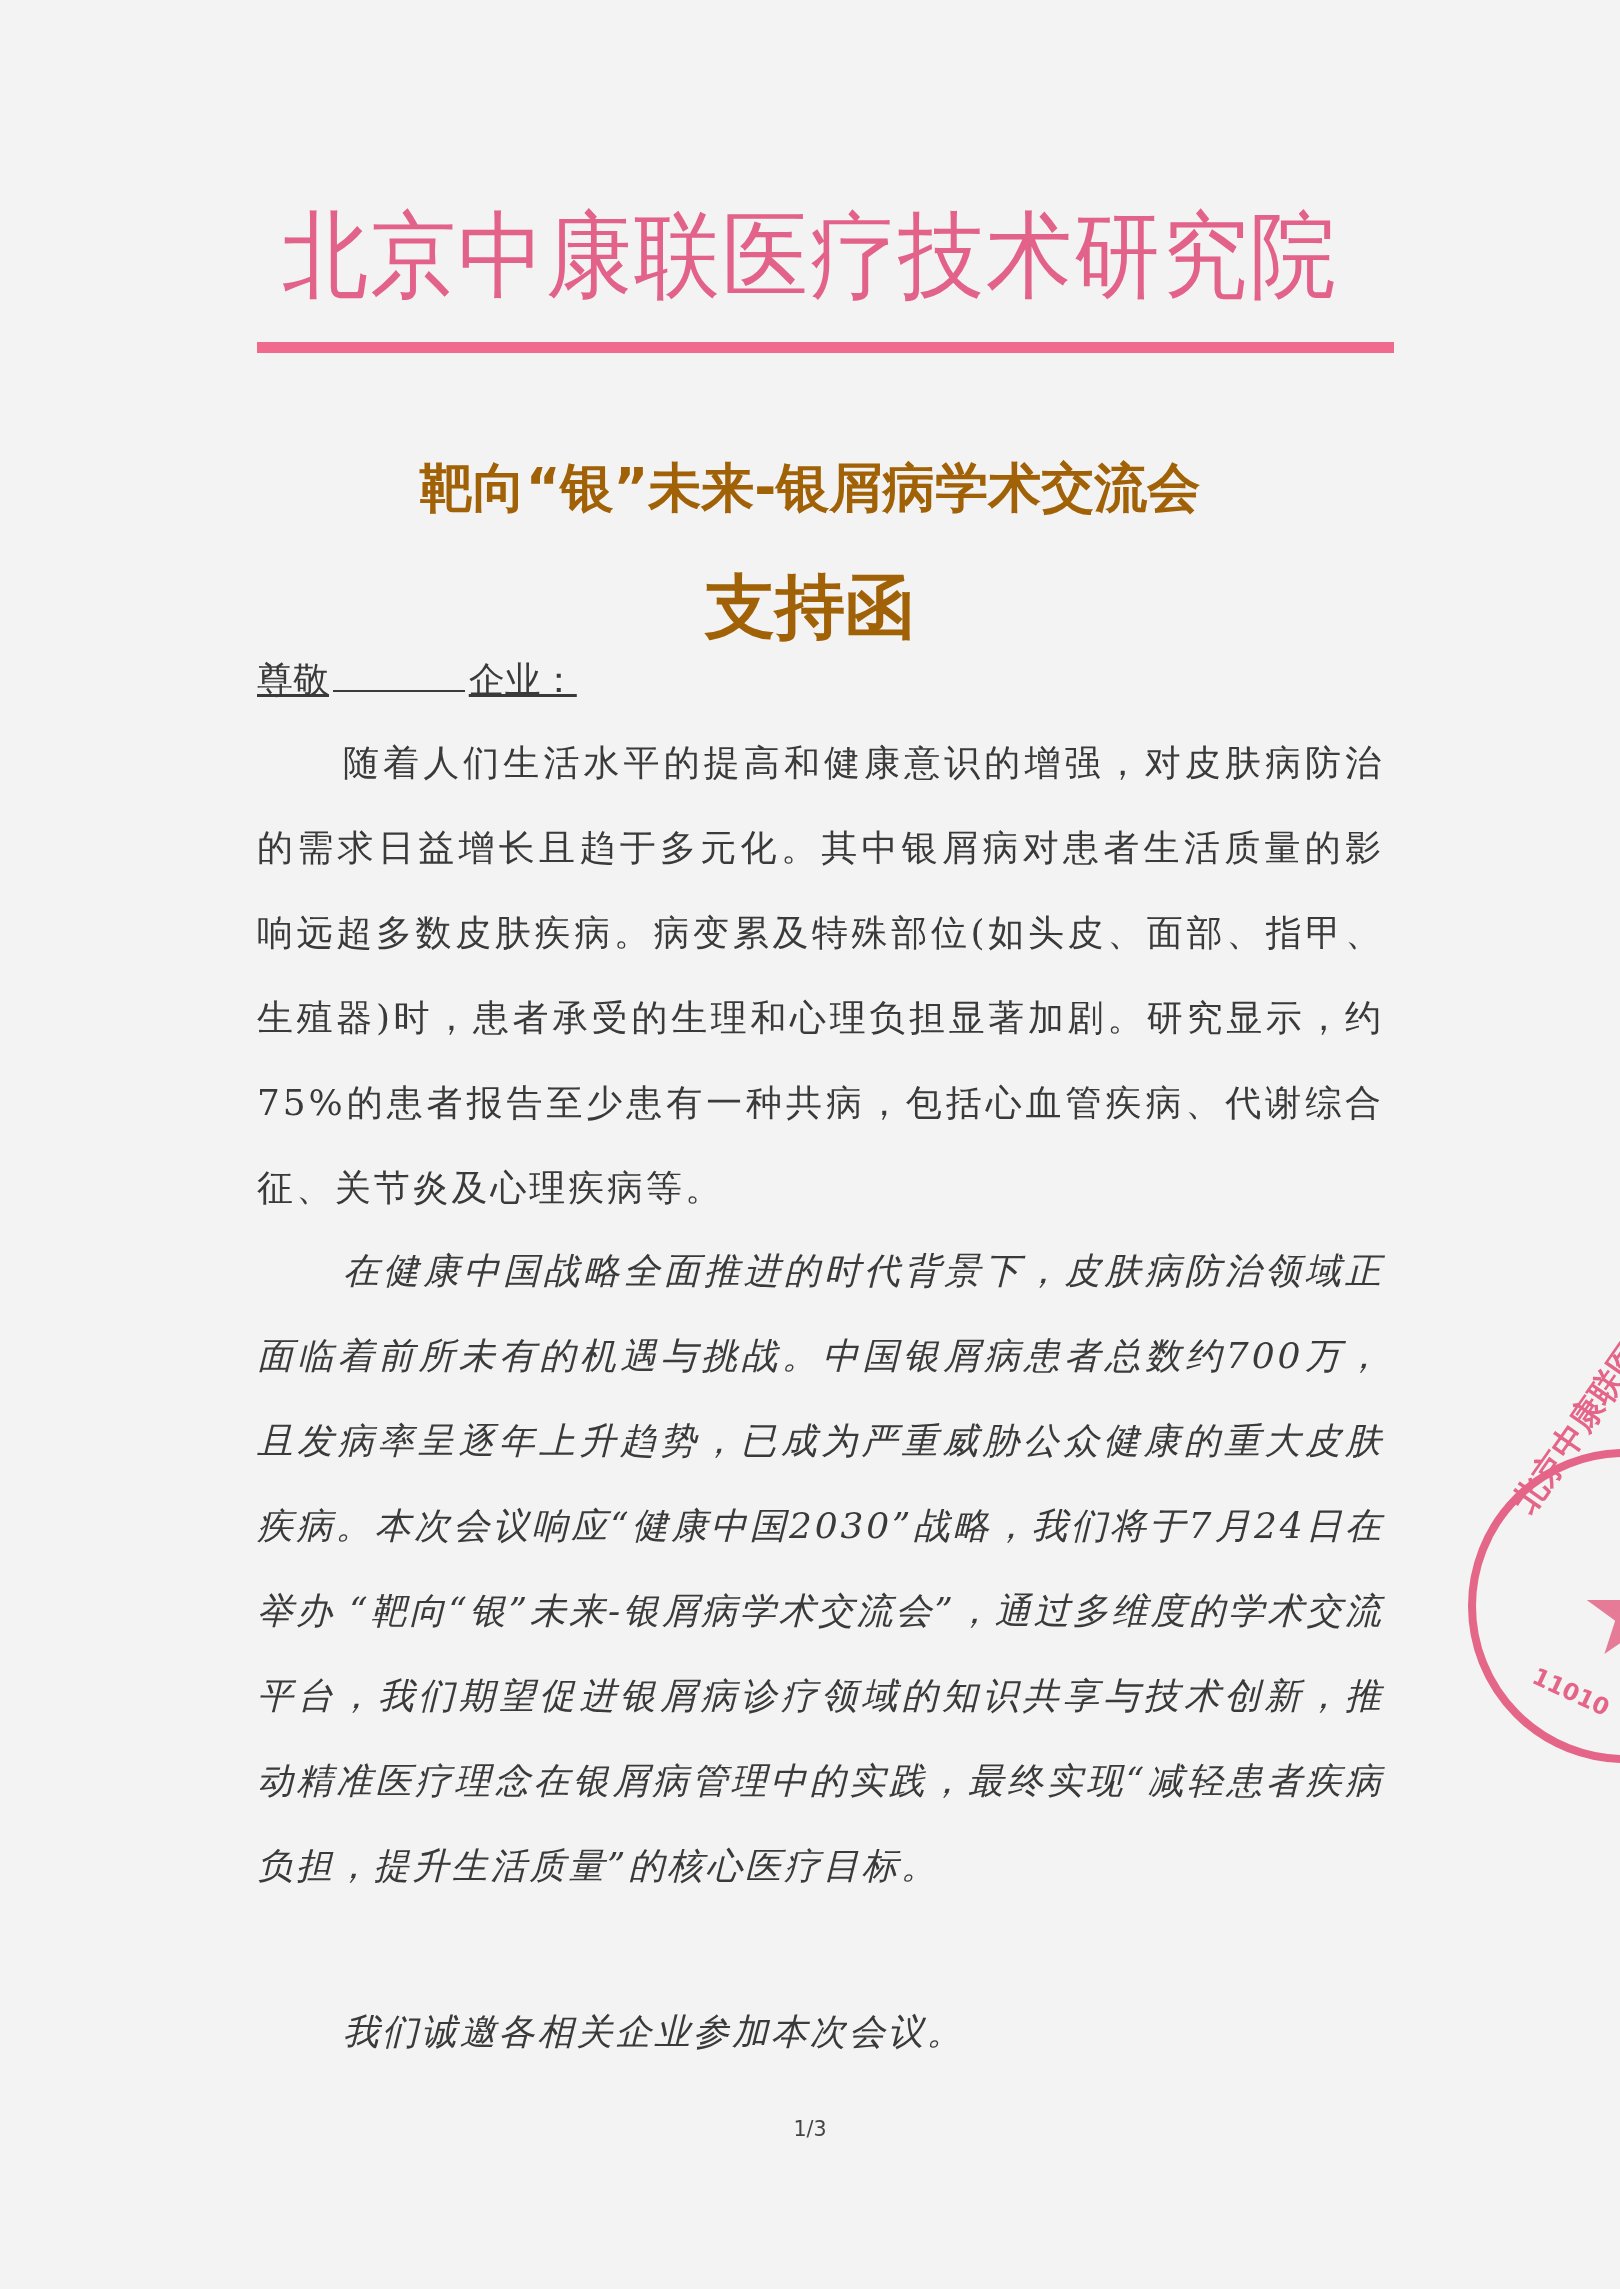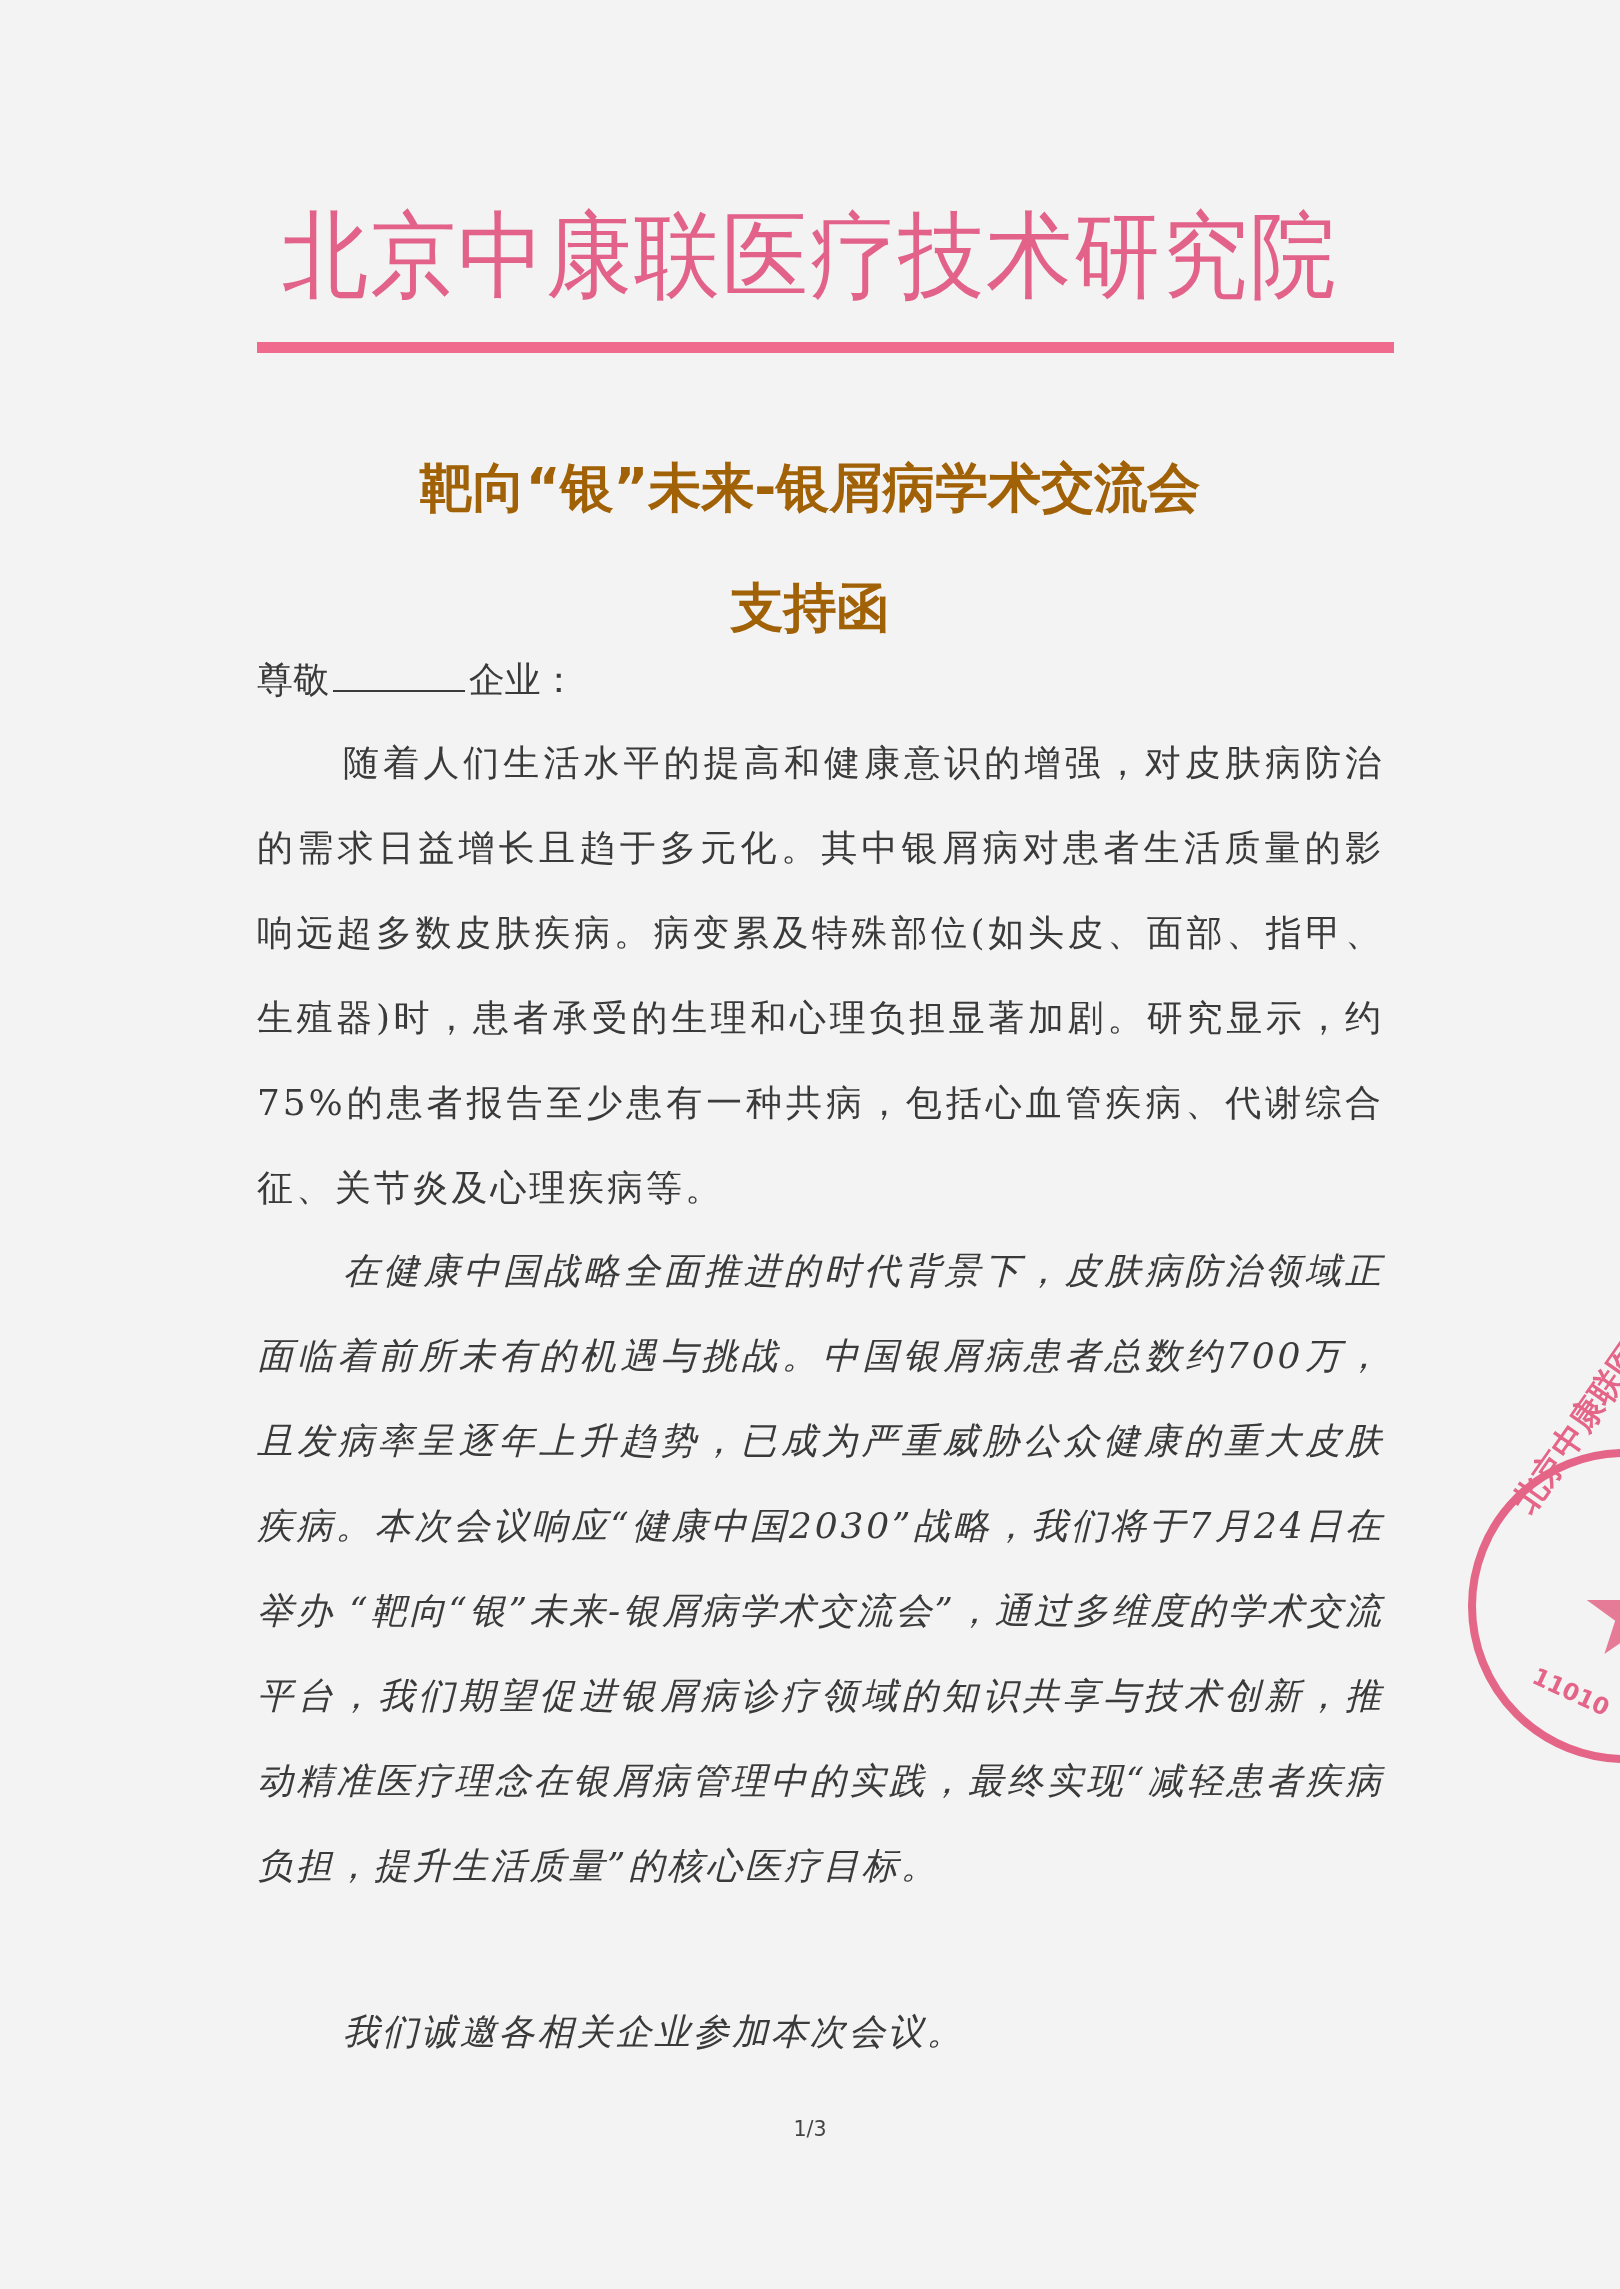--- a/index.html
+++ b/index.html
@@ -5,22 +5,22 @@
   html, body { margin:0; padding:0; }
   body { width:1620px; height:2290px; background:#f3f3f4; position:relative; overflow:hidden;
          font-family:"DejaVu Serif", "Liberation Serif", serif; color:#3a3a3a; }
   .org-title { position:absolute; top:201px; left:0; width:1620px; text-align:center;
                font-family:"DejaVu Sans", sans-serif; font-size:86px; letter-spacing:2px;
                color:#e2628a; line-height:108px; transform:scaleY(1.1); }
   .red-rule { position:absolute; top:342px; left:257px; width:1137px; height:10.8px; background:#ef6a8d; }
   .doc-title { position:absolute; left:0; width:1620px; text-align:center;
                font-family:"DejaVu Sans", sans-serif; font-weight:bold; color:#a16207; }
   .t1 { top:453px; font-size:53px; line-height:69px; }
-  .t2 { top:573px; font-size:53px; line-height:69px; }
-  .salutation { position:absolute; top:652px; left:257px; font-size:36px; line-height:55px; }
+  .t2 { top:573px; font-size:70px; line-height:69px;font-family:Liberation Serif, serif; }
+  .salutation { position:absolute; top:652px; left:257px; font-size:36px; line-height:55px;text-decoration:underline; }
   .blank { display:inline-block; width:132px; border-bottom:2px solid #3a3a3a; height:35px; vertical-align:baseline; margin:0 3.9px; }
   .body { position:absolute; left:257px; width:1127px; font-size:36px; line-height:85px;
           text-align:justify; letter-spacing:2.9px; }
   .para { margin:0; text-indent:86px; }
   .p1 { top:720px; }
   .p2 { top:1228px;font-style:italic; }
   .p3 { top:1989px;font-style:italic; }
   .page-num { position:absolute; top:2117px; left:0; width:1620px; text-align:center;
               font-family:"DejaVu Sans", sans-serif; font-size:20.6px; color:#444; }
   .stamp { position:absolute; left:1468px; top:1449px; width:314px; height:314px; border-radius:50%;

